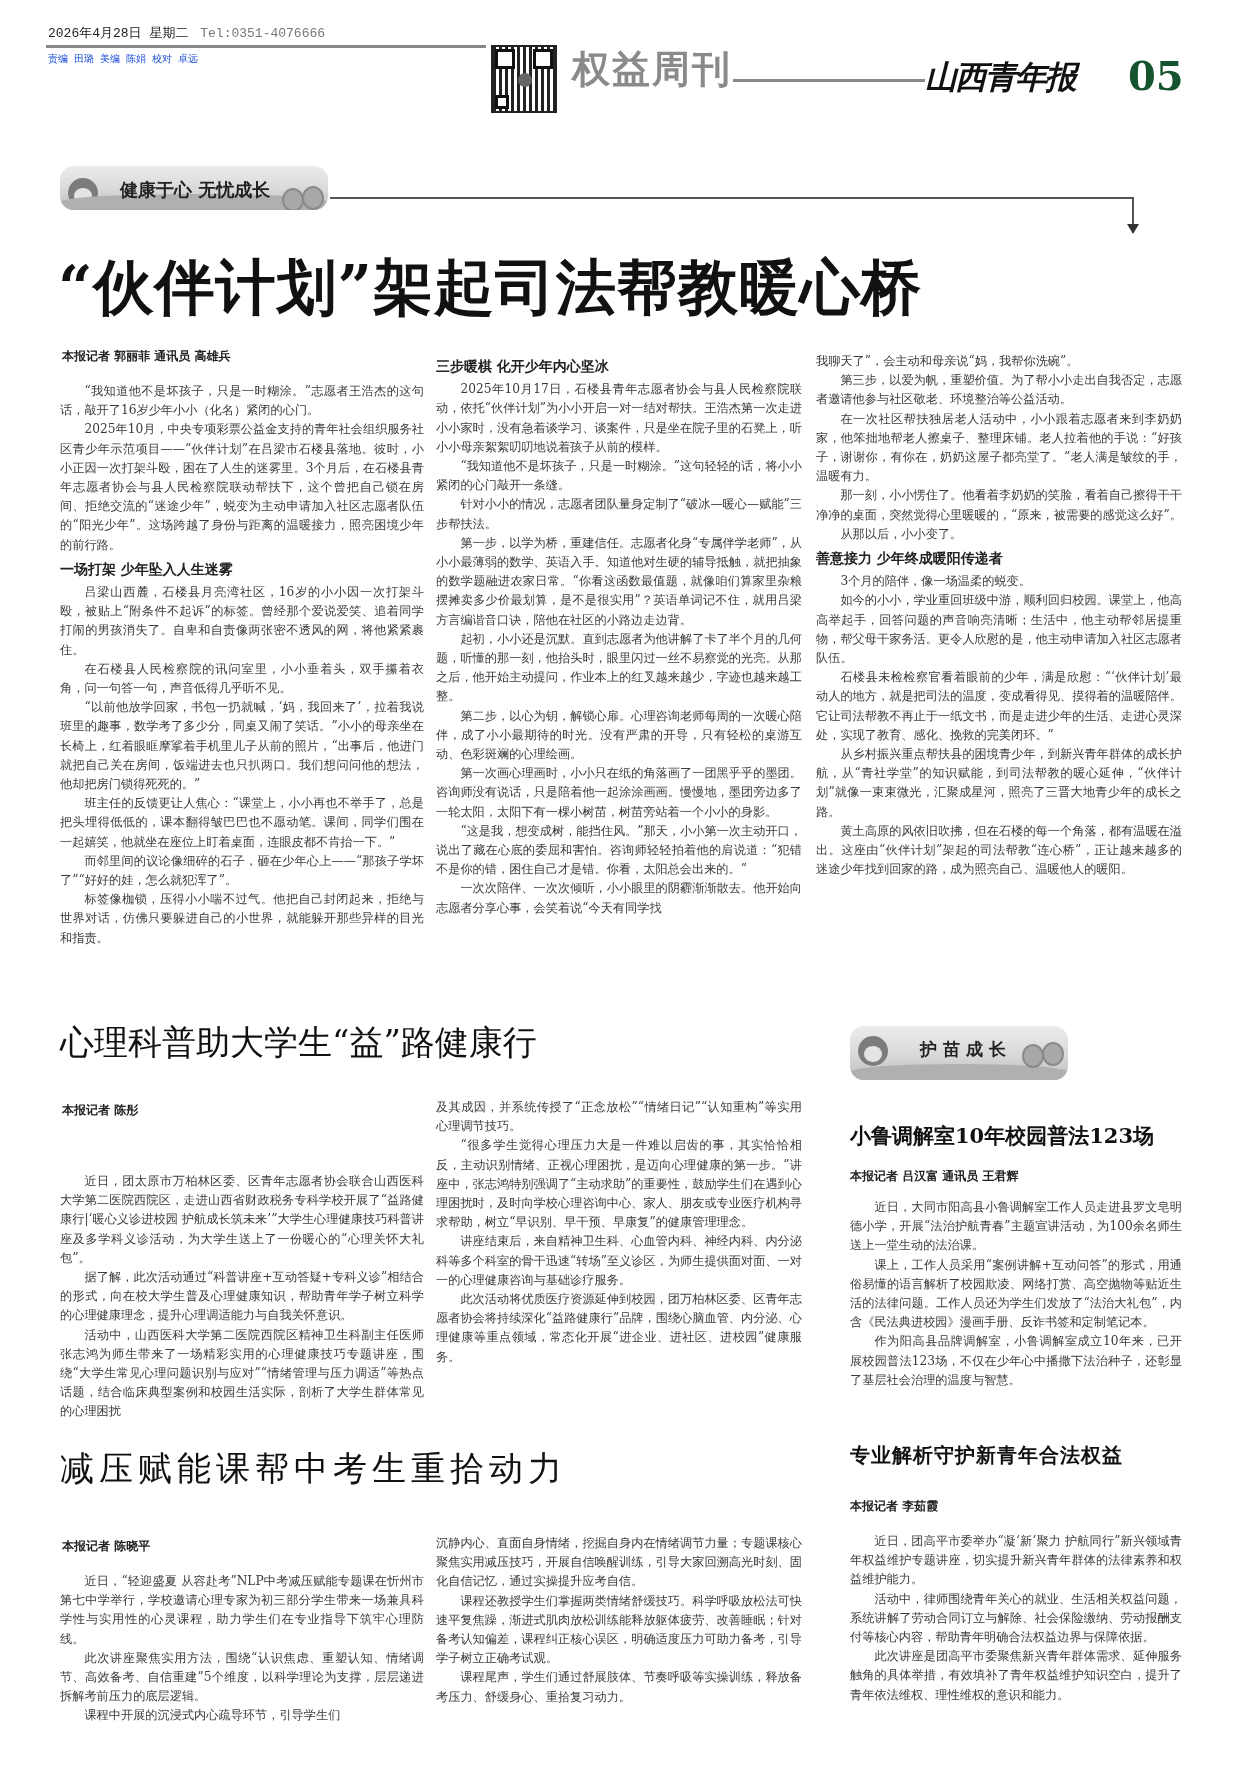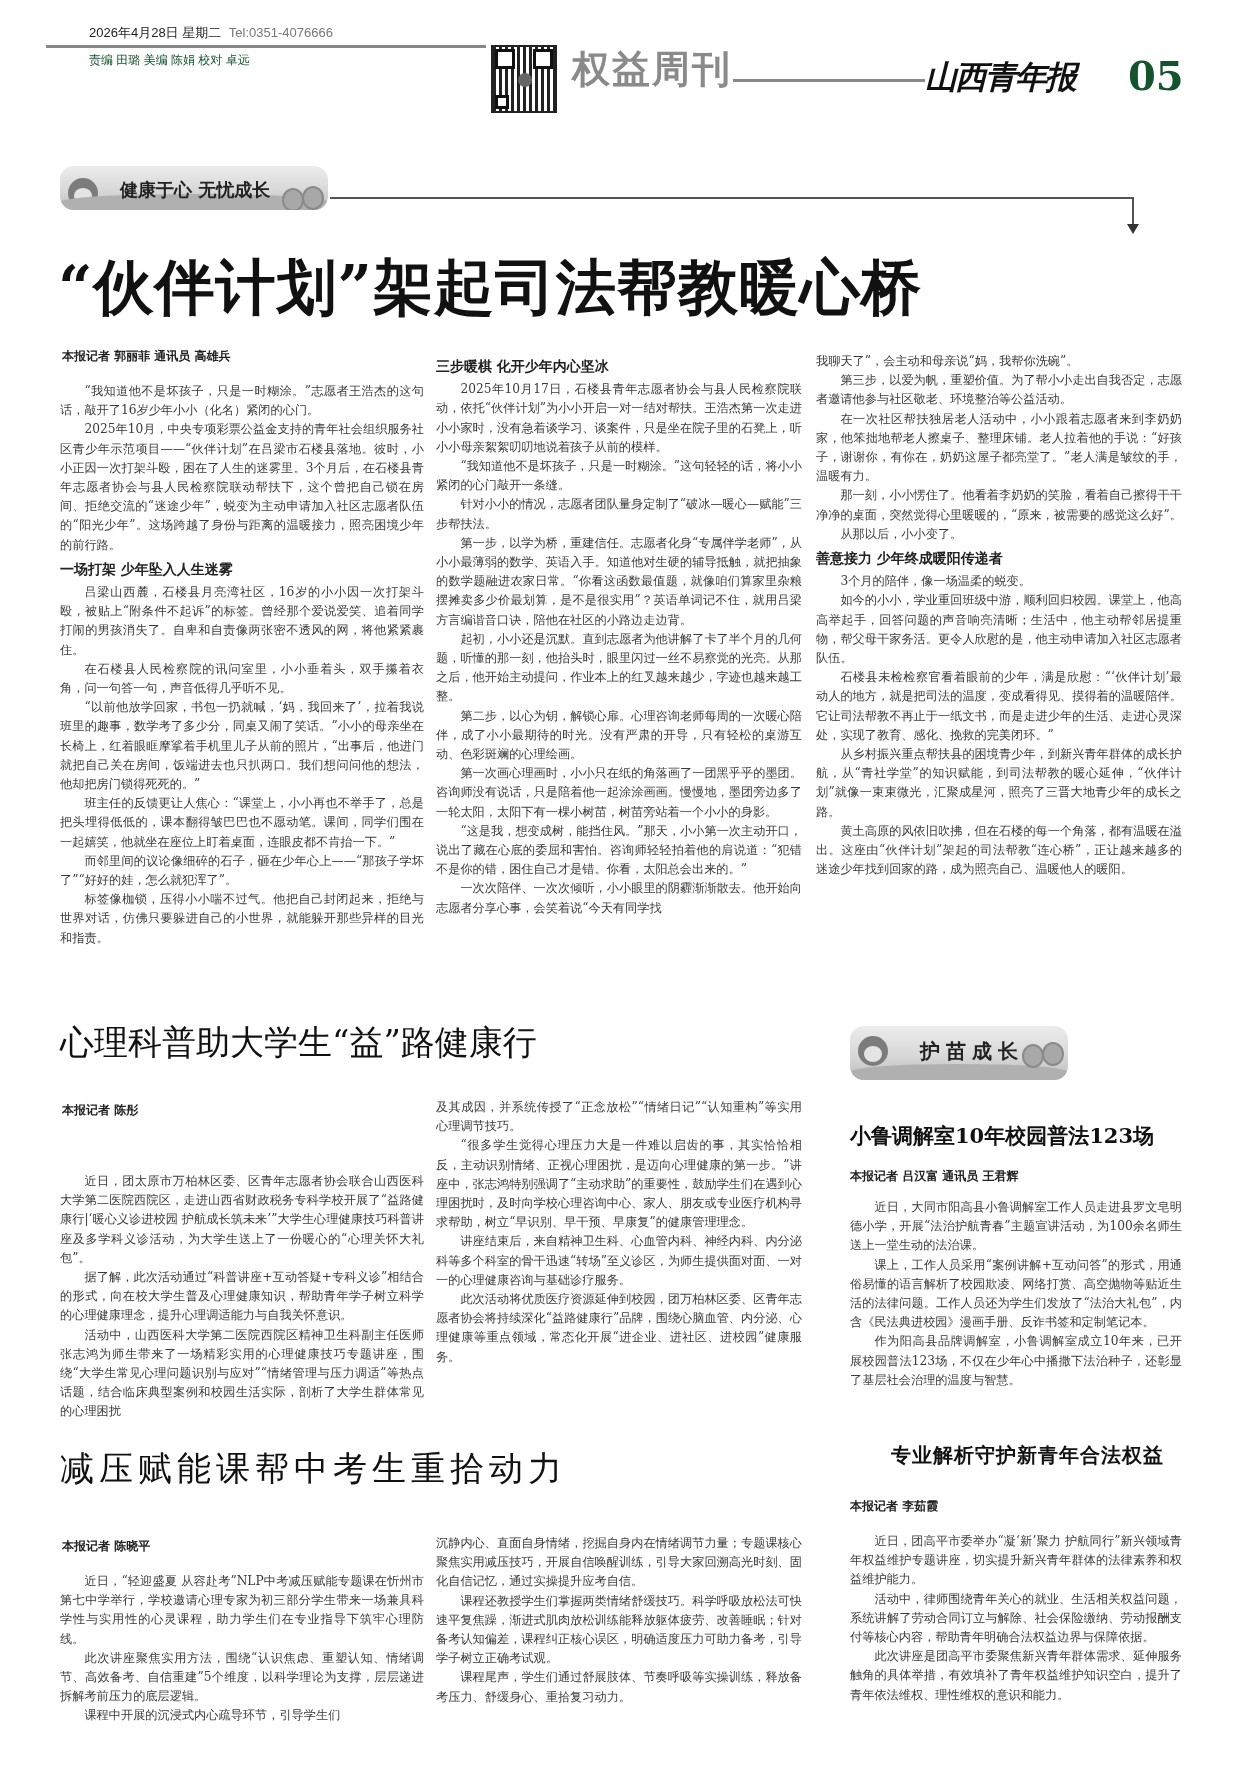--- a/index.html
+++ b/index.html
@@ -1,26 +1,26 @@
 <!DOCTYPE html>
 <html><head>
 <meta charset="utf-8">
 <style>
   * { box-sizing: border-box; margin: 0; padding: 0; }
   html, body { width: 1242px; height: 1768px; background: #fff; overflow: hidden; }
   body { position: relative; font-family: "DejaVu Serif", "Liberation Serif", serif; color: #333; }
   .abs { position: absolute; }
-  .sans { font-family: Liberation Sans, sans-serif; margin-left: 41px; }
+  .sans { font-family: Liberation Mono, monospace; }
   .serif { font-family: "DejaVu Serif", "Liberation Serif", serif; }
 
   
   .date-line { left: 48px; top: 24px; font-size: 13px; color: #222; white-space: nowrap; }
   .date-line .tel { color: #777; margin-left: 4px; }
   .mast-rule-left { left: 46px; top: 45px; width: 440px; height: 3px; background: #888; }
-  .editors { left: 48px; top: 52px; font-size: 12px; color: #14532d; white-space: nowrap; }
+  .editors { left: 48px; top: 52px; font-size: 10px; color: #1d4ed8; white-space: nowrap; }
   .qr { left: 491px; top: 45px; width: 66px; height: 68px; background:
         repeating-linear-gradient(90deg, #222 0 3px, #fff 3px 6px),
         #fff; border: 2px solid #222; }
   .qr::before, .qr::after { content: ""; position: absolute; width: 14px; height: 14px; border: 3px solid #111; background: #fff; }
   .qr::before { left: 2px; top: 2px; }
   .qr::after { right: 2px; top: 2px; }
   .qr .qr-bl { position: absolute; left: 2px; bottom: 2px; width: 14px; height: 14px; border: 3px solid #111; background: #fff; }
   .qr .qr-c { position: absolute; left: 25px; top: 26px; width: 14px; height: 14px; border-radius: 50%; background: #666; }
   .section-title { left: 572px; top: 44px; font-size: 38px; font-weight: bold; color: #8a8a8a; letter-spacing: 2px; white-space: nowrap; }
   .mast-rule-right { left: 733px; top: 79px; width: 192px; height: 3px; background: #888; }
@@ -145,21 +145,21 @@
     <p style="text-indent: 0px;">沉静内心、直面自身情绪，挖掘自身内在情绪调节力量；专题课核心聚焦实用减压技巧，开展自信唤醒训练，引导大家回溯高光时刻、固化自信记忆，通过实操提升应考自信。</p>
     <p>课程还教授学生们掌握两类情绪舒缓技巧。科学呼吸放松法可快速平复焦躁，渐进式肌肉放松训练能释放躯体疲劳、改善睡眠；针对备考认知偏差，课程纠正核心误区，明确适度压力可助力备考，引导学子树立正确考试观。</p>
     <p>课程尾声，学生们通过舒展肢体、节奏呼吸等实操训练，释放备考压力、舒缓身心、重拾复习动力。</p>
   </div>
 
 <div class="abs banner" style="left:850px; top:1026px; width:218px; height:54px;">
   <div class="kid" style="left:8px; top:10px;"></div>
   <div class="wave"></div>
   <div class="pair" style="left:172px; top:18px;"></div>
   <div class="pair" style="left:192px; top:16px;"></div>
-  <div class="banner-label" style="left:70px; top:12px; font-size:20px; letter-spacing:6px;">护苗成长</div>
+  <div class="banner-label" style="left:70px; top:12px; font-size:17px; letter-spacing:6px;">护苗成长</div>
 </div>
 
 <h3 class="abs h3 serif" style="left:850px; top:1122px;">小鲁调解室10年校园普法123场</h3>
 <div class="abs byline" style="left:850px; top:1168px;">本报记者 吕汉富 通讯员 王君辉</div>
 <div class="abs col" id="sa-col" style="left:850px; top:1198px; width:332px;">
     <p>近日，大同市阳高县小鲁调解室工作人员走进县罗文皂明德小学，开展“法治护航青春”主题宣讲活动，为100余名师生送上一堂生动的法治课。</p>
     <p>课上，工作人员采用“案例讲解+互动问答”的形式，用通俗易懂的语言解析了校园欺凌、网络打赏、高空抛物等贴近生活的法律问题。工作人员还为学生们发放了“法治大礼包”，内含《民法典进校园》漫画手册、反诈书签和定制笔记本。</p>
     <p>作为阳高县品牌调解室，小鲁调解室成立10年来，已开展校园普法123场，不仅在少年心中播撒下法治种子，还彰显了基层社会治理的温度与智慧。</p>
   </div>
 

